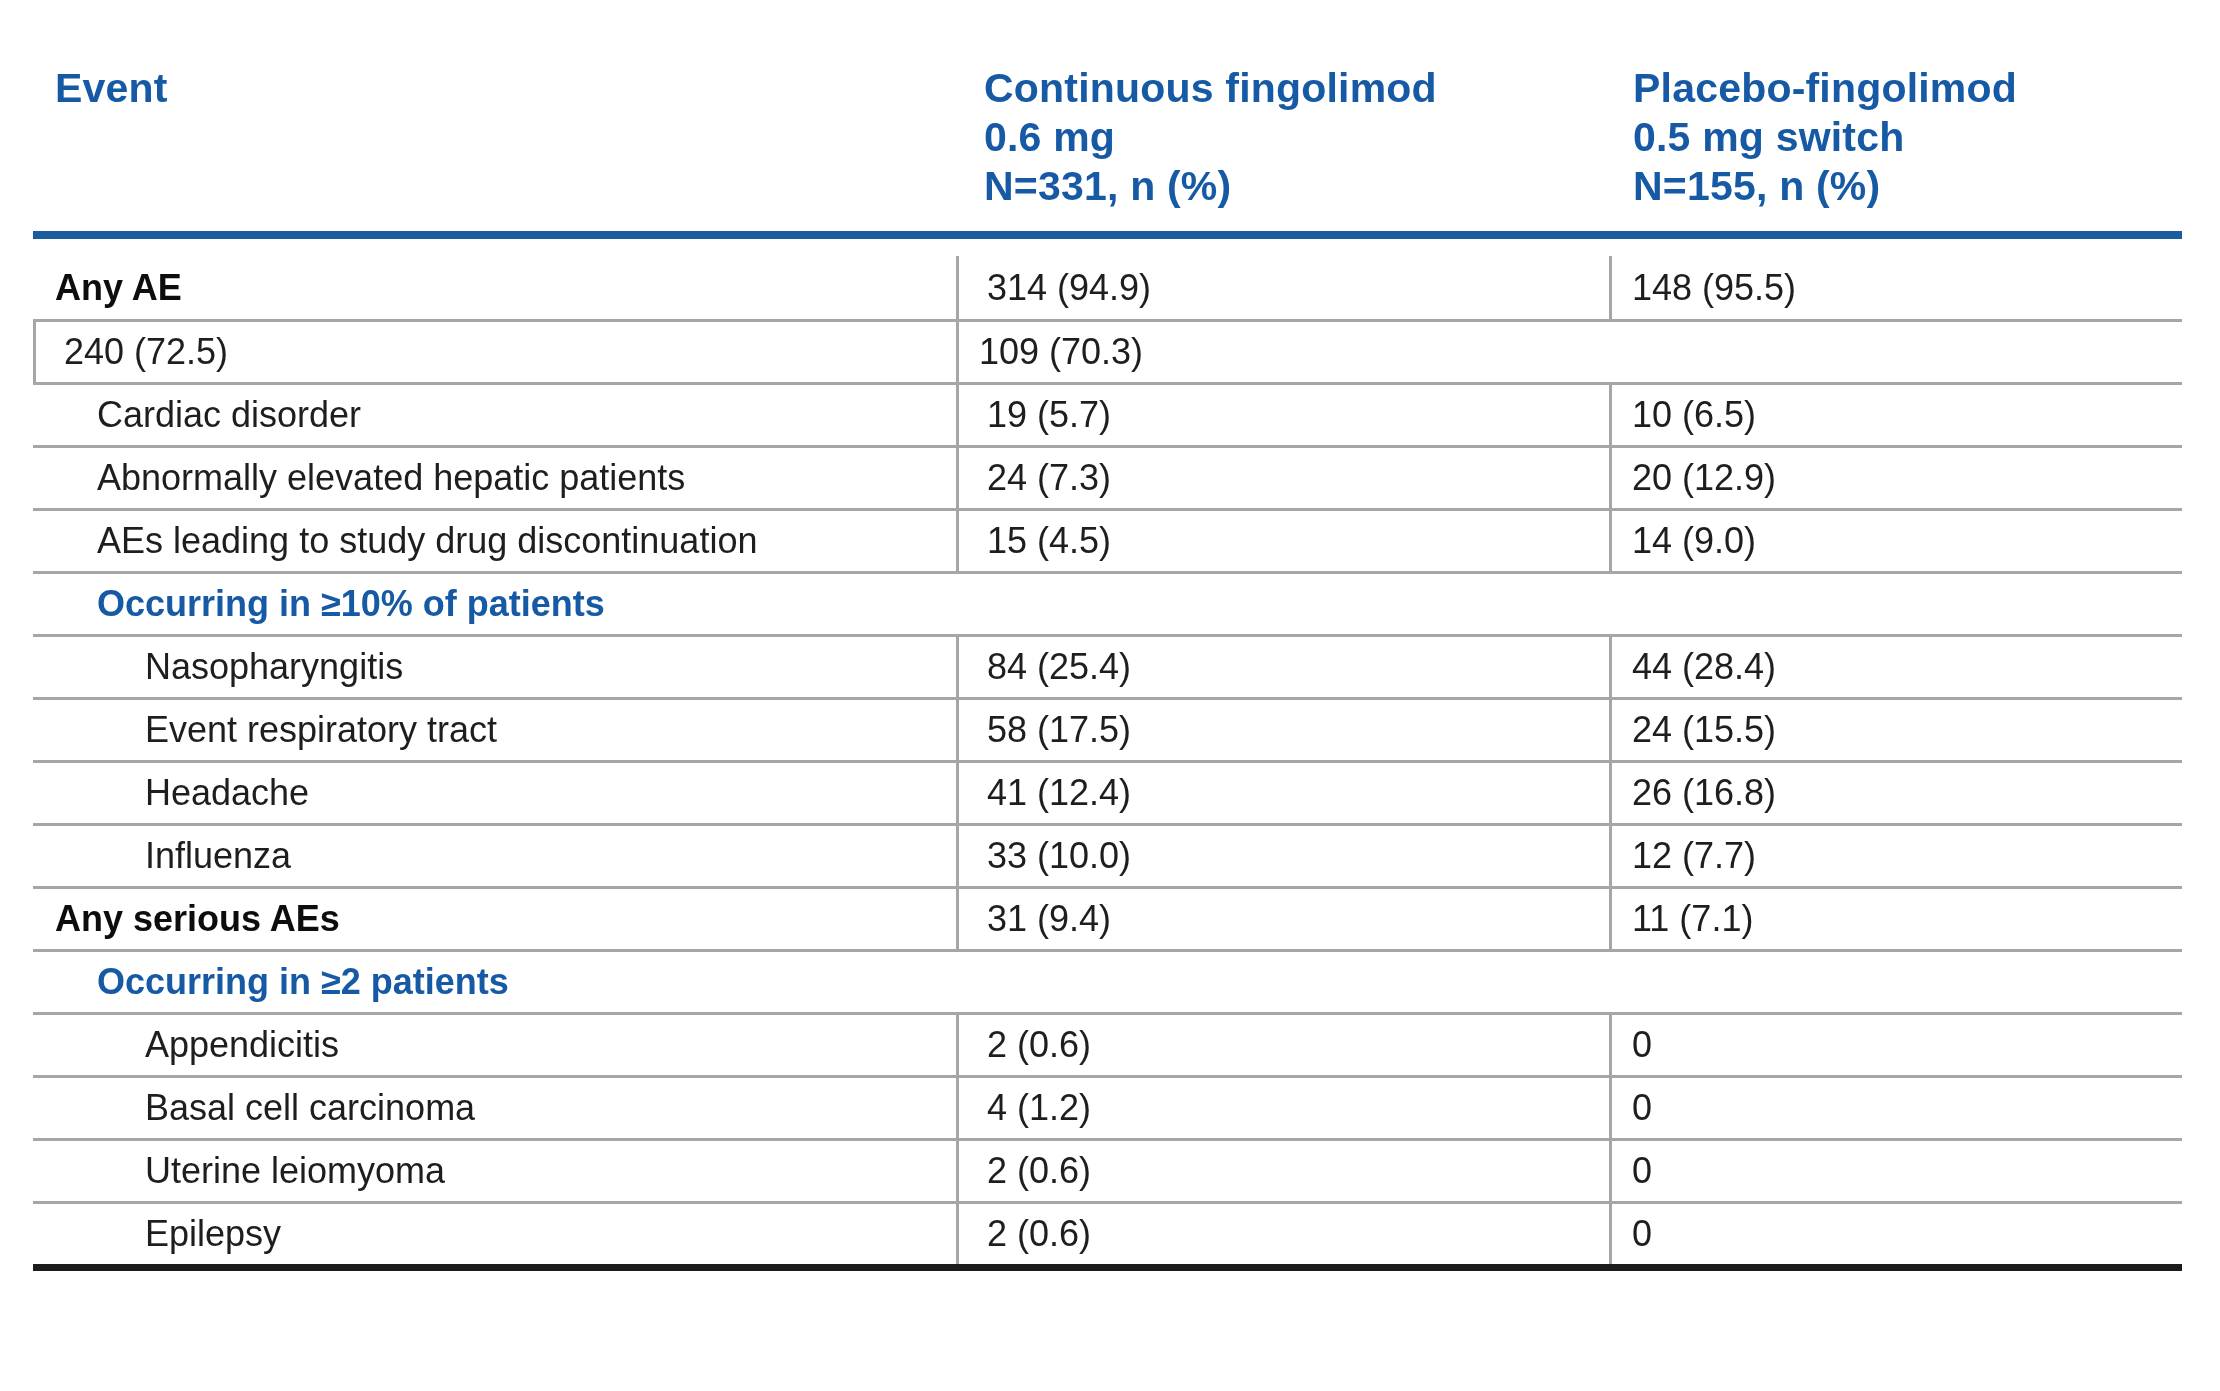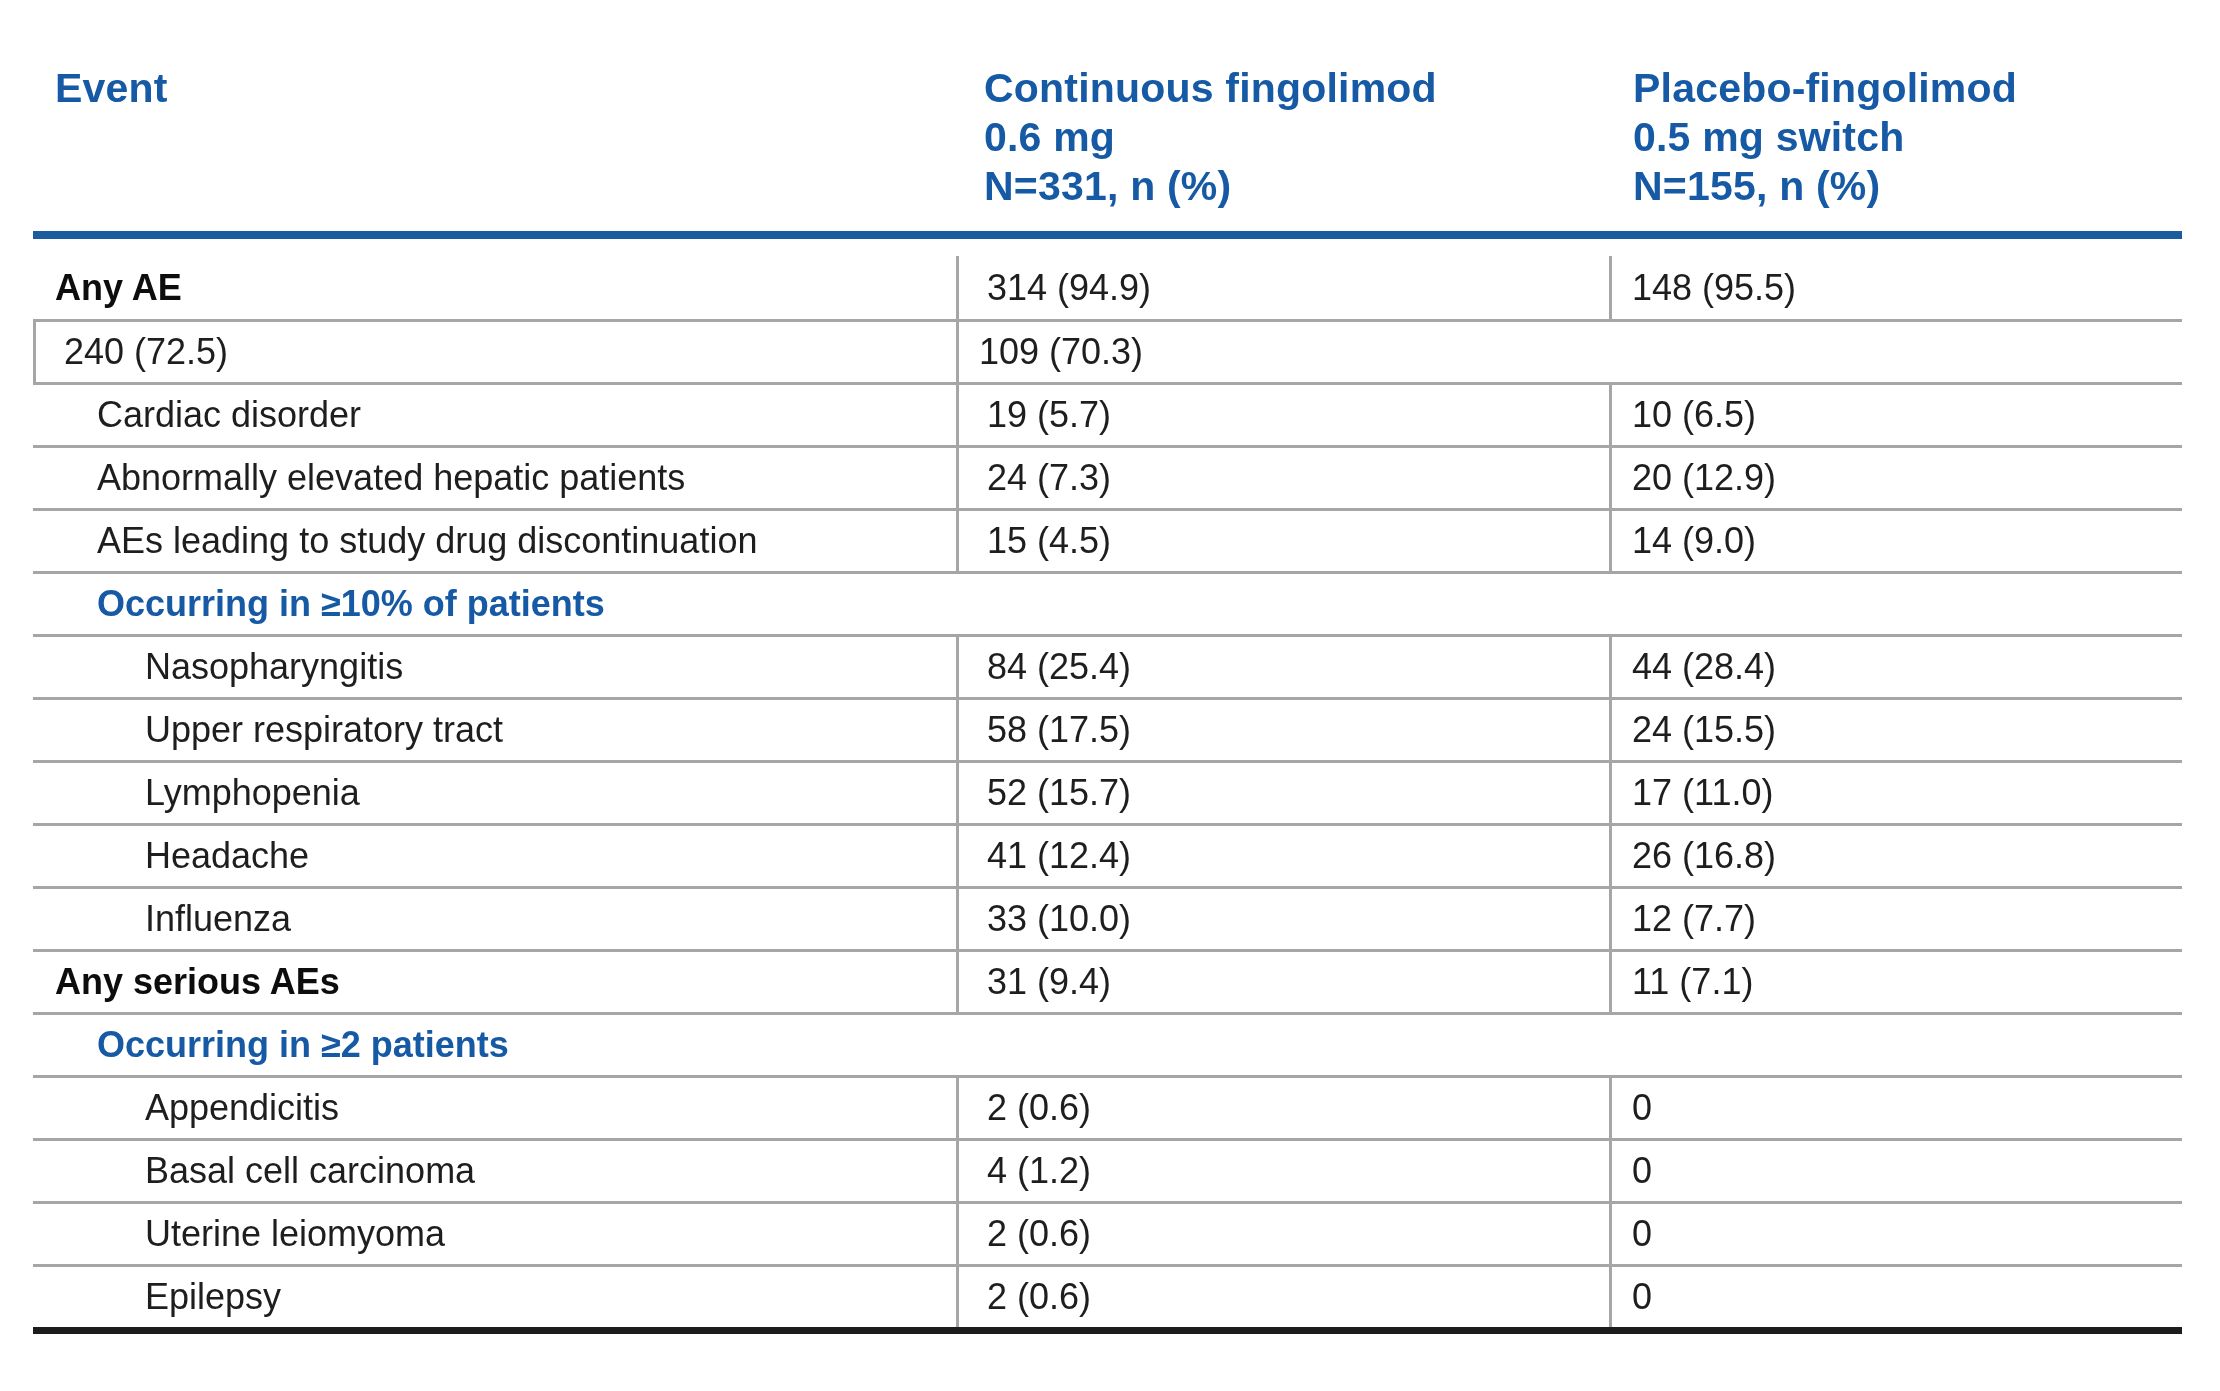--- a/index.html
+++ b/index.html
@@ -131,30 +131,25 @@
     <div class="cell c3"></div>
   </div>
 
   <div class="row type-normal ind-2">
     <div class="cell c1">Nasopharyngitis</div>
     <div class="cell c2">84 (25.4)</div>
     <div class="cell c3">44 (28.4)</div>
   </div>
 
   <div class="row type-normal ind-2">
-    <div class="cell c1">Upper respiratory tract</div>
+    <div class="cell c1">Event respiratory tract</div>
     <div class="cell c2">58 (17.5)</div>
     <div class="cell c3">24 (15.5)</div>
   </div>
 
-  <div class="row type-normal ind-2">
-    <div class="cell c1">Lymphopenia</div>
-    <div class="cell c2">52 (15.7)</div>
-    <div class="cell c3">17 (11.0)</div>
-  </div>
 
   <div class="row type-normal ind-2">
     <div class="cell c1">Headache</div>
     <div class="cell c2">41 (12.4)</div>
     <div class="cell c3">26 (16.8)</div>
   </div>
 
   <div class="row type-normal ind-2">
     <div class="cell c1">Influenza</div>
     <div class="cell c2">33 (10.0)</div>

